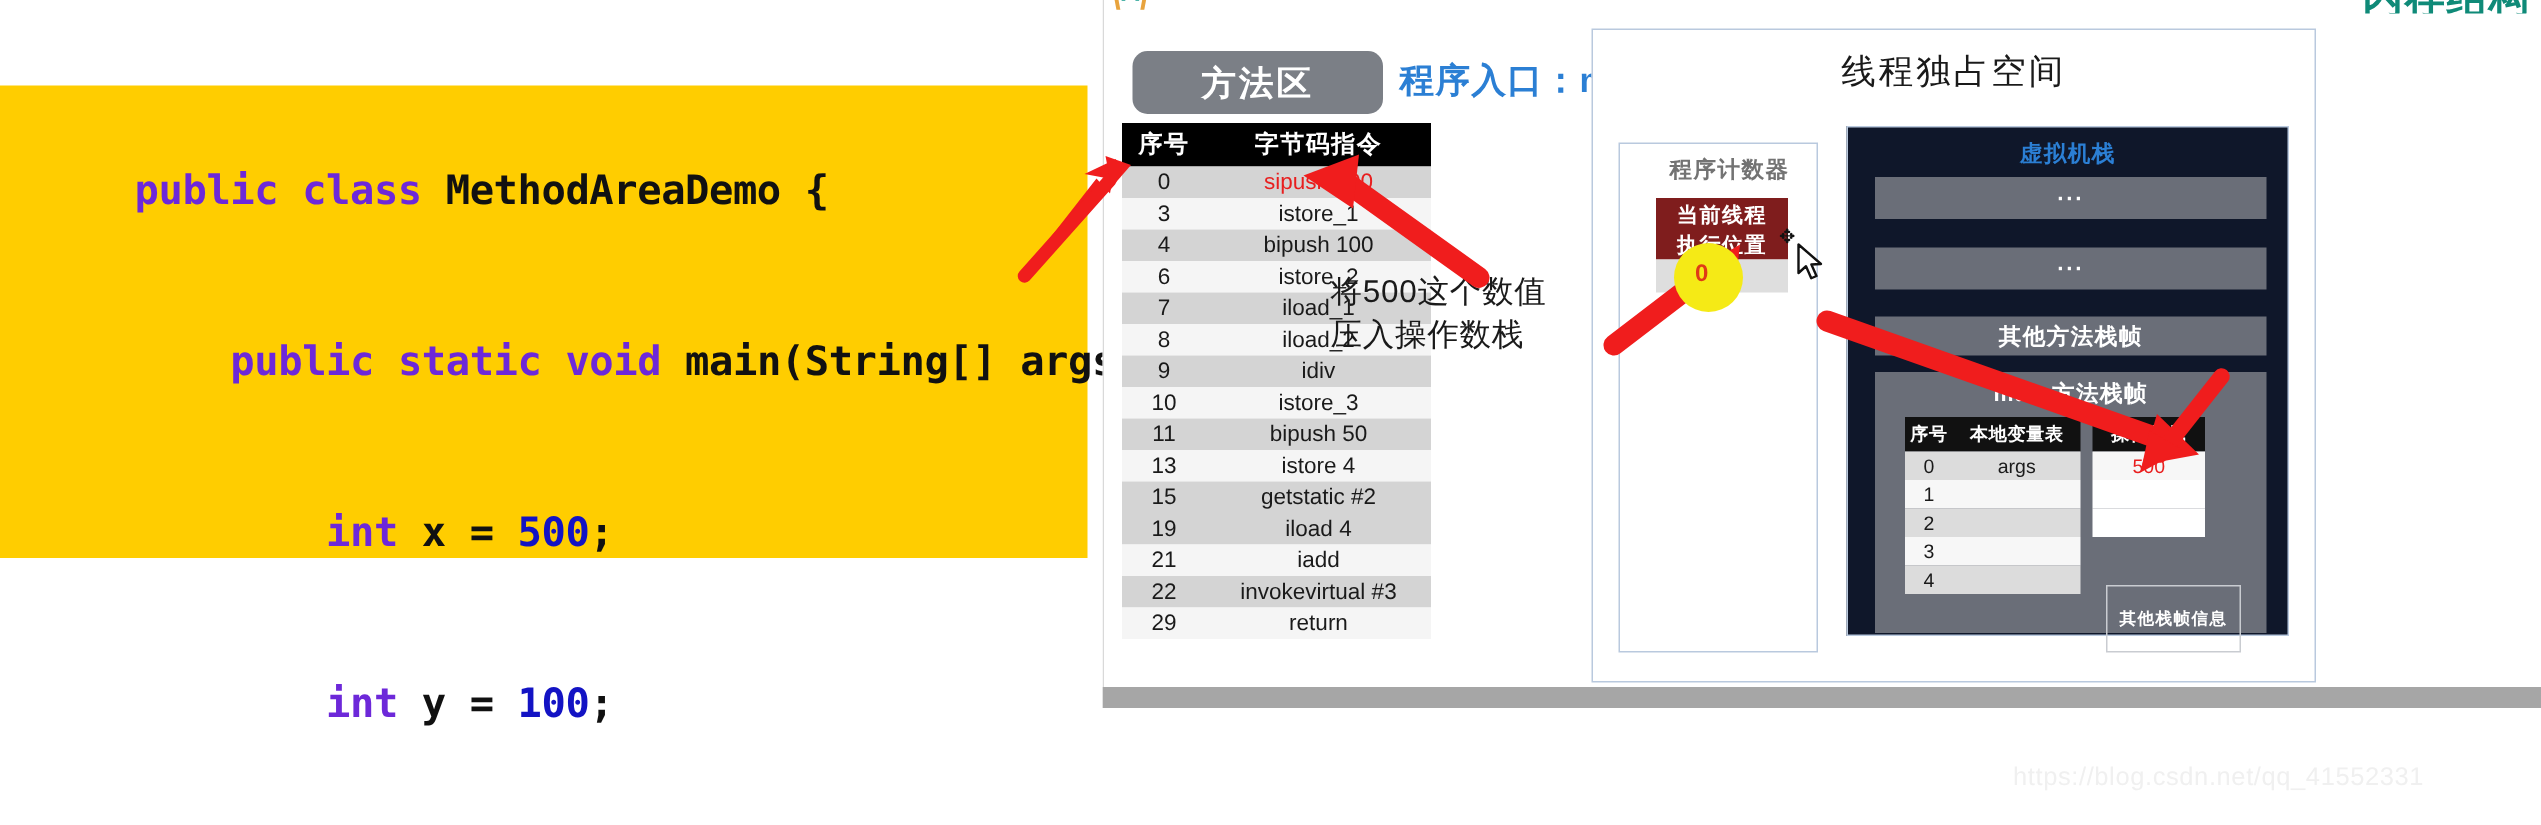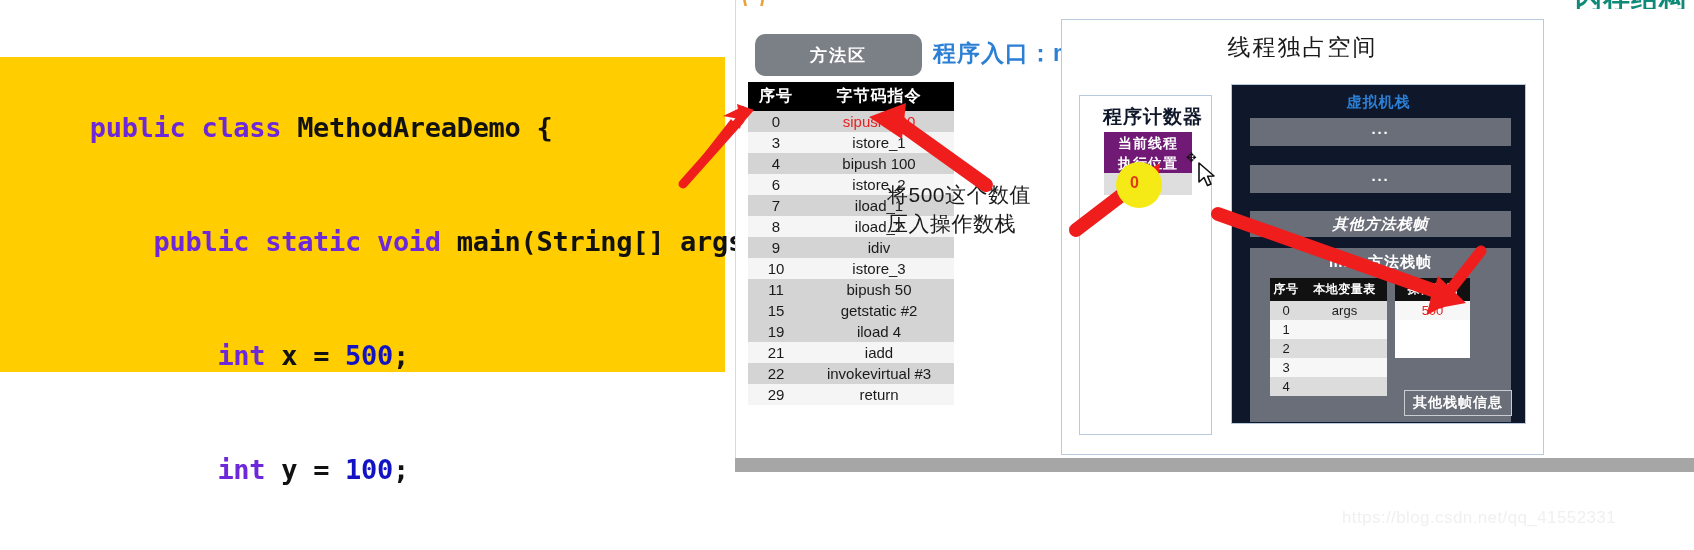--- a/index.html
+++ b/index.html
@@ -76,21 +76,21 @@
   #clip-glyphs .g2 { color: #1a9e8f; }
 
   
   #method-area-pill {
     position: absolute;
     left: 20px; top: 34px;
     width: 167px; height: 42px;
     background: #7b7f86;
     border-radius: 10px;
     color: #ffffff;
-    font-size: 17px;
+    font-size: 23px;
     font-weight: bold;
     display: flex; align-items: center; justify-content: center;
     letter-spacing: 2px;
   }
   #entry-caption {
     position: absolute;
     left: 198px; top: 38px;
     font-size: 23px;
     color: #2b7fd4;
     font-weight: bold;
@@ -155,30 +155,30 @@
   #pc-card {
     position: absolute;
     left: 17px; top: 75px;
     width: 133px; height: 340px;
     border: 1px solid #b9c9de;
     background: #ffffff;
   }
   #pc-title {
     position: absolute; left: 15px; right: 0; top: 8px;
     text-align: center;
-    font-size: 19px;
-    font-weight: bold;
-    color: #0f172a;
+    font-size: 15px;
+    font-weight: bold;
+    color: #737373;
     letter-spacing: 1px;
   }
   #pc-black {
     position: absolute;
     left: 24px; top: 36px;
     width: 88px; height: 41px;
-    background: #701a75;
+    background: #7f1d1d;
     color: #ffffff;
     font-size: 14px;
     font-weight: bold;
     line-height: 20px;
     text-align: center;
     padding-top: 1px;
     letter-spacing: 1px;
   }
   #pc-value-row {
     position: absolute;
@@ -225,21 +225,21 @@
     width: 261px;
     background: #6a6e78;
     color: #ffffff;
     font-size: 15px;
     font-weight: bold;
     display: flex; align-items: center; justify-content: center;
     letter-spacing: 1px;
   }
   #frame-0 { top: 33px; height: 28px; }
   #frame-1 { top: 80px; height: 28px; }
-  #frame-2 { top: 126px; height: 26px; font-style: italic; }
+  #frame-2 { top: 126px; height: 26px; }
   #frame-main {
     position: absolute;
     left: 18px; top: 163px;
     width: 261px; height: 174px;
     background: #6a6e78;
   }
   #frame-main-title {
     position: absolute; left: 0; right: 0; top: 5px;
     text-align: center;
     color: #ffffff;
@@ -295,24 +295,24 @@
     padding: 2px 0;
     font-size: 13px;
     height: 17px;
     background: #f7f7f7;
     color: #e81f1f;
   }
   #os-table td.blank { color: transparent; background: #ffffff; }
   #other-frame-info {
     position: absolute;
     left: 154px; top: 142px;
-    padding: 3px 8px;
+    padding: 14px 8px;
     border: 1px solid #c9ccd1;
     color: #ffffff;
-    font-size: 14px;
+    font-size: 11px;
     font-weight: bold;
     letter-spacing: 1px;
     white-space: nowrap;
   }
 
   
   #arrows {
     position: absolute; left: 0; top: 0;
     width: 1694px; height: 550px;
     pointer-events: none;
@@ -416,20 +416,24 @@
             <td>9</td>
             <td>idiv</td>
           </tr>
           <tr class="even">
             <td>10</td>
             <td>istore_3</td>
           </tr>
           <tr class="odd">
             <td>11</td>
             <td>bipush 50</td>
+          </tr>
+          <tr class="even">
+            <td>13</td>
+            <td>istore 4</td>
           </tr>
           <tr class="odd">
             <td>15</td>
             <td>getstatic #2</td>
           </tr>
           <tr class="odd">
             <td>19</td>
             <td>iload 4</td>
           </tr>
           <tr class="even">

